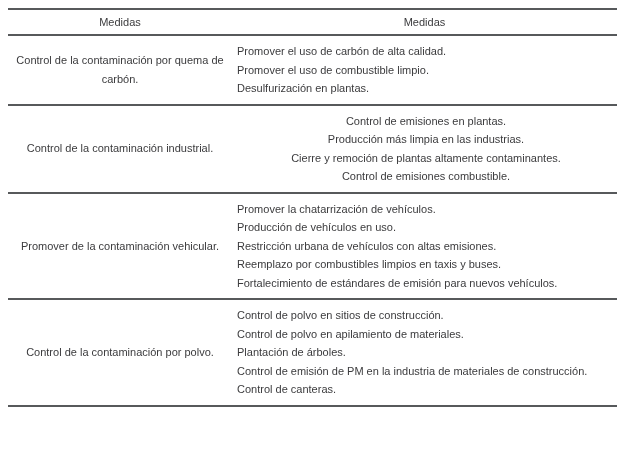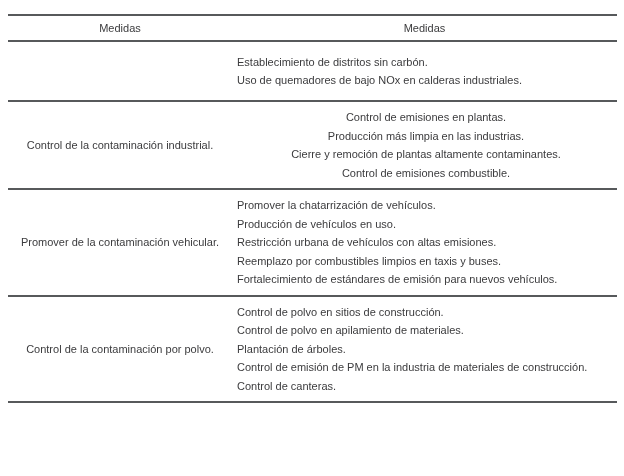--- a/index.html
+++ b/index.html
@@ -14,21 +14,21 @@
   }
   body {
     width: 624px;
     height: 476px;
     font-family: "Liberation Sans", "DejaVu Sans", sans-serif;
     font-size: 11px;
     color: var(--text-color);
     overflow: hidden;
   }
   .page {
-    padding: 14px 7px 0 8px;
+    padding: 8px 7px 0 8px;
   }
   table.measures-table {
     border-collapse: collapse;
     width: 609px;
     table-layout: fixed;
     border-top: 2px solid var(--border-color);
   }
   col.col-measures { width: 224px; }
   col.col-control  { width: 385px; }
   tr {
@@ -71,25 +71,26 @@
       <col class="col-measures">
       <col class="col-control">
     </colgroup>
     <thead>
       <tr class="header-row">
         <th>Medidas</th>
         <th>Medidas</th>
       </tr>
     </thead>
     <tbody>
-      <tr class="row-2">
-        <td class="measure-cell"></td>
+      <tr class="row-1">
+        <td class="measure-cell">Control de la contaminación por quema de carbón.</td>
         <td class="controls-cell">
-          <div class="control-line">Establecimiento de distritos sin carbón.</div>
-          <div class="control-line">Uso de quemadores de bajo NOx en calderas industriales.</div>
+          <div class="control-line">Promover el uso de carbón de alta calidad.</div>
+          <div class="control-line">Promover el uso de combustible limpio.</div>
+          <div class="control-line">Desulfurización en plantas.</div>
         </td>
       </tr>
       <tr class="row-3">
         <td class="measure-cell">Control de la contaminación industrial.</td>
         <td class="controls-cell">
           <div class="control-line">Control de emisiones en plantas.</div>
           <div class="control-line">Producción más limpia en las industrias.</div>
           <div class="control-line">Cierre y remoción de plantas altamente contaminantes.</div>
           <div class="control-line">Control de emisiones combustible.</div>
         </td>

